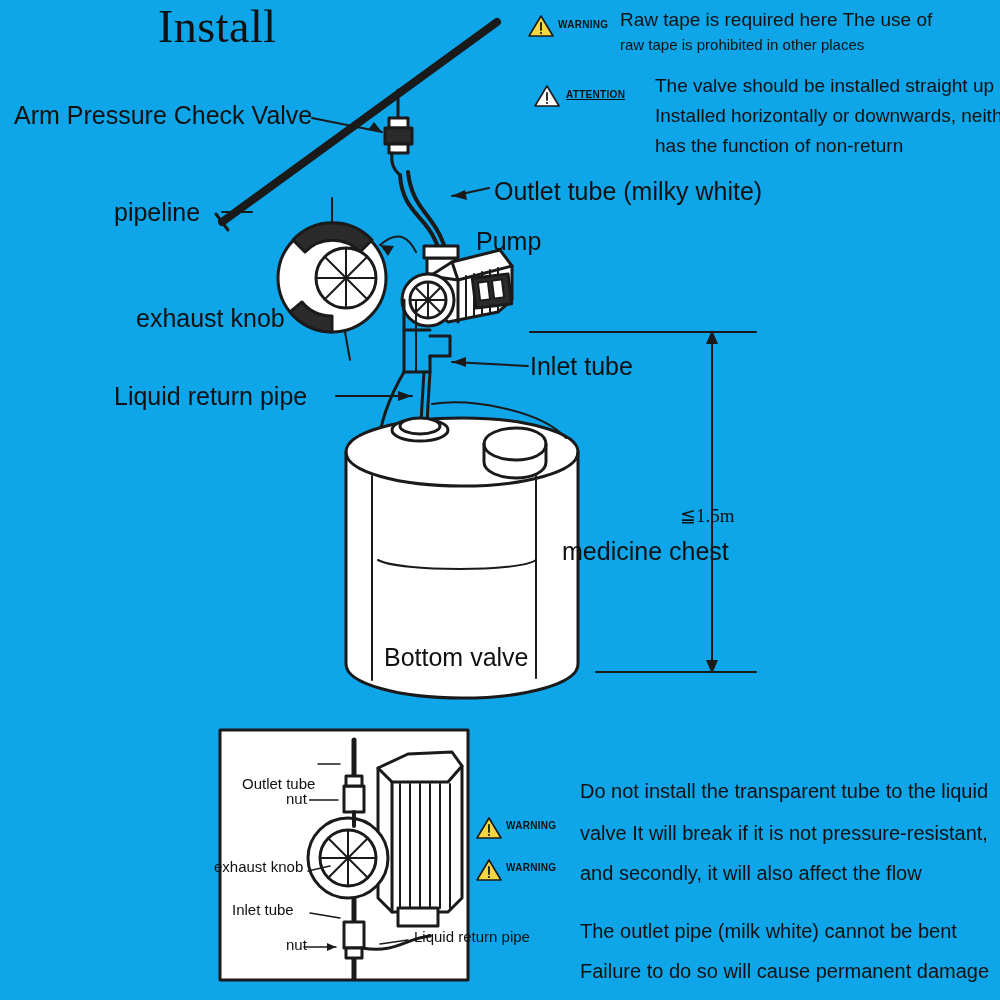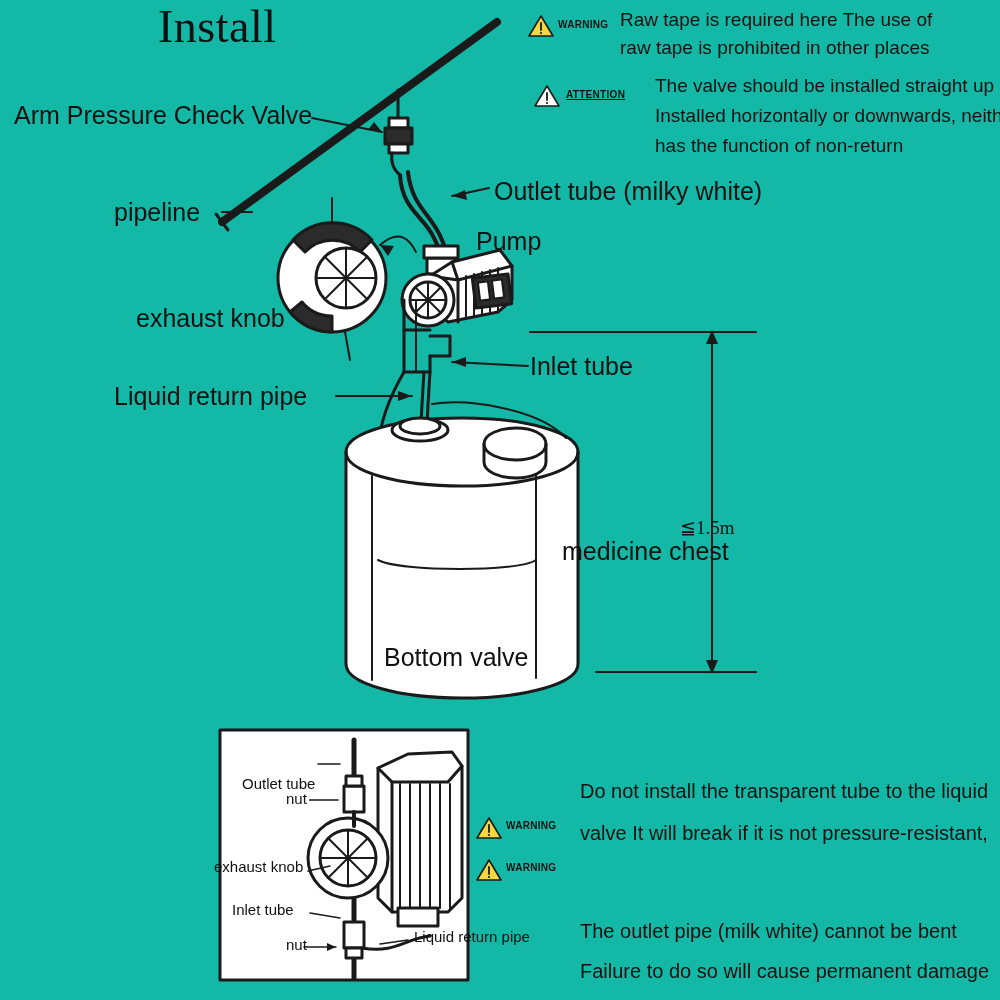--- a/index.html
+++ b/index.html
@@ -9,21 +9,21 @@
   }
   body {
     font-family: "Liberation Sans", sans-serif;
     color: #111;
   }
   #page {
     position: relative;
     width: 1000px;
     height: 1000px;
     overflow: hidden;
-    background: #14b8a6;
+    background: #0ea5e9;
   }
   #svg-layer {
     position: absolute;
     left: 0;
     top: 0;
     width: 1000px;
     height: 1000px;
   }
   .lbl {
     position: absolute;
@@ -47,21 +47,20 @@
     font-size: 10px;
     font-weight: bold;
     letter-spacing: 0.3px;
   }
   .warn-icon {
     position: absolute;
   }
   .dim-text {
     font-size: 19px;
     font-family: "Liberation Serif", serif;
-    margin-top: 12px;
   }
   .note {
     position: absolute;
     font-size: 20px;
     line-height: 1.55;
     white-space: pre;
   }
   .inset-lbl {
     position: absolute;
     font-size: 14px;
@@ -235,21 +234,21 @@
 
   <div class="lbl title" style="left:158px; top:-2px;">Install</div>
 
   <svg class="warn-icon" style="left:528px; top:14px;" width="26" height="24" viewBox="0 0 26 24">
     <path d="M13 2 L25 22 L1 22 Z" fill="#f5d742" stroke="#1a1a1a" stroke-width="1.6" stroke-linejoin="round"></path>
     <path d="M13 9 L13 16" stroke="#1a1a1a" stroke-width="1.8" stroke-linecap="round"></path>
     <circle cx="13" cy="19" r="1.1" fill="#1a1a1a"></circle>
   </svg>
   <div class="lbl warnword" style="left:558px; top:19px;">WARNING</div>
   <div class="lbl med" style="left:620px; top:8px; font-size:19px;">Raw tape is required here The use of</div>
-  <div class="lbl med" style="left:620px; top:36px; font-size:19px;">raw tape is prohibited in other places</div>
+  <div class="lbl med" style="left:620px; top:36px; font-size:15px;">raw tape is prohibited in other places</div>
 
   <svg class="warn-icon" style="left:534px; top:84px;" width="26" height="24" viewBox="0 0 26 24">
     <path d="M13 2 L25 22 L1 22 Z" fill="#ffffff" stroke="#1a1a1a" stroke-width="1.6" stroke-linejoin="round"></path>
     <path d="M13 9 L13 16" stroke="#1a1a1a" stroke-width="1.8" stroke-linecap="round"></path>
     <circle cx="13" cy="19" r="1.1" fill="#1a1a1a"></circle>
   </svg>
   <div class="lbl warnword" style="left:566px; top:89px;text-decoration:underline;">ATTENTION</div>
   <div class="lbl med" style="left:655px; top:74px; font-size:19px;">The valve should be installed straight up</div>
   <div class="lbl med" style="left:655px; top:104px; font-size:19px;">Installed horizontally or downwards, neither</div>
   <div class="lbl big" style="left:14px; top:100px;">Arm Pressure Check Valve</div>
@@ -281,16 +280,17 @@
 
   <svg class="warn-icon" style="left:476px; top:858px;" width="26" height="24" viewBox="0 0 26 24">
     <path d="M13 2 L25 22 L1 22 Z" fill="#f5d742" stroke="#1a1a1a" stroke-width="1.6" stroke-linejoin="round"></path>
     <path d="M13 9 L13 16" stroke="#1a1a1a" stroke-width="1.8" stroke-linecap="round"></path>
     <circle cx="13" cy="19" r="1.1" fill="#1a1a1a"></circle>
   </svg>
   <div class="lbl warnword" style="left:506px; top:862px;">WARNING</div>
 
   <div class="note" style="left:580px; top:776px;">Do not install the transparent tube to the liquid</div>
   <div class="note" style="left:580px; top:818px;">valve It will break if it is not pressure-resistant,</div>
+  <div class="note" style="left:580px; top:858px;">and secondly, it will also affect the flow</div>
   <div class="note" style="left:580px; top:916px;">The outlet pipe (milk white) cannot be bent</div>
   <div class="note" style="left:580px; top:956px;">Failure to do so will cause permanent damage</div>
 
 </div>
 
 </body></html>

